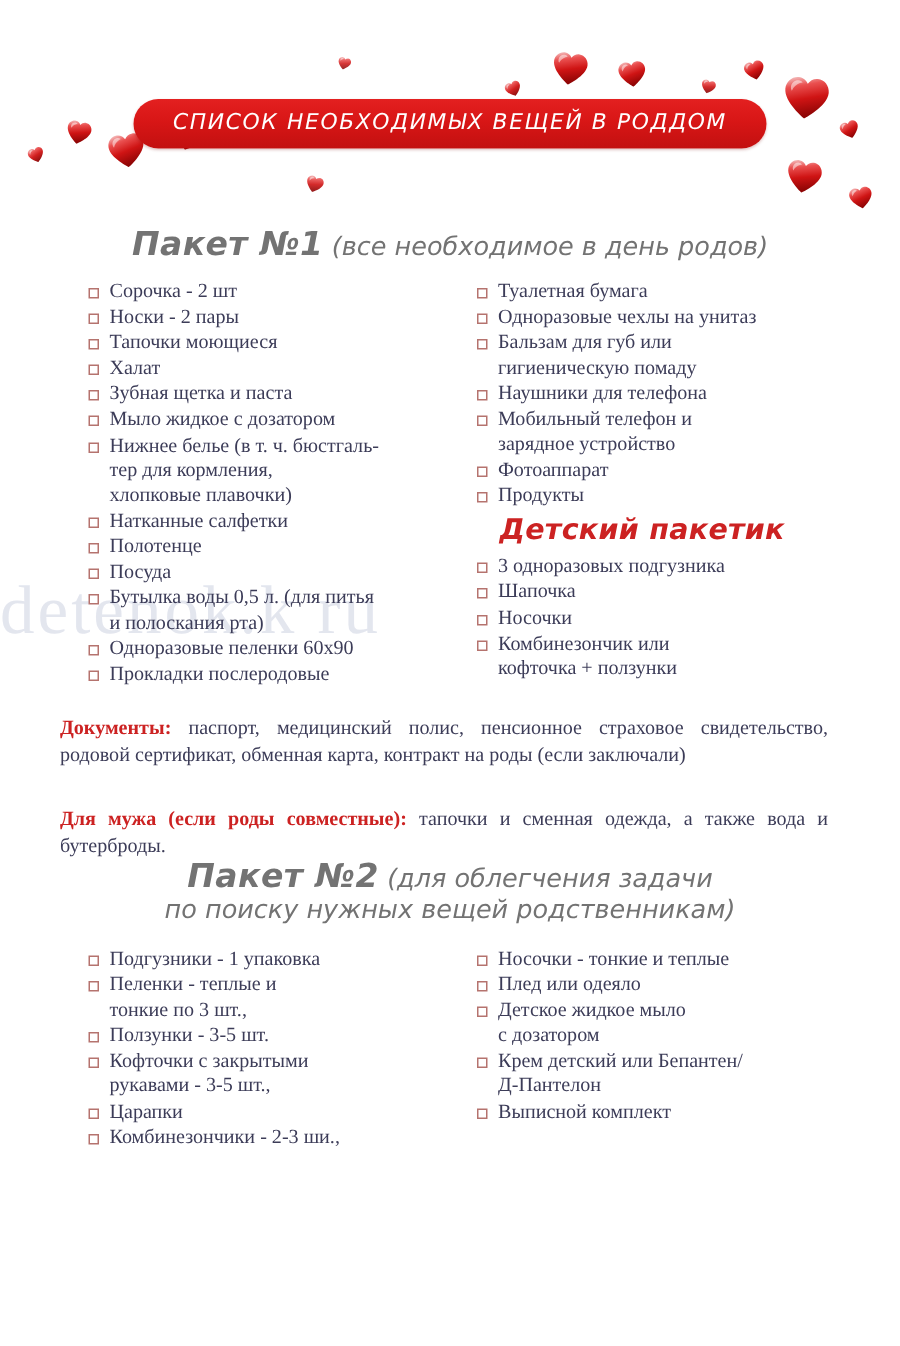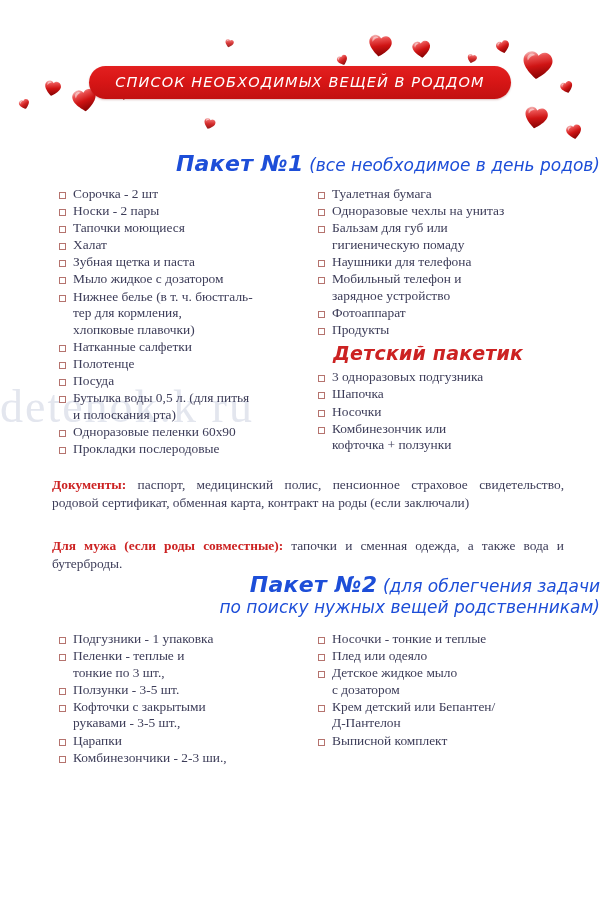--- a/index.html
+++ b/index.html
@@ -85,22 +85,22 @@
   
   .content {
     position: absolute;
     left: 0;
     top: 0;
     width: 600px;
     z-index: 1;
   }
 
   .pack-title {
-    text-align: right;
-    color: #1d4ed8;
+    text-align: center;
+    color: #737373;
     font-family: "DejaVu Sans", "Liberation Sans", sans-serif;
     font-weight: bold;
     font-style: italic;
     line-height: 1.12;
   }
   .pack-title .big {
     font-size: 22px;
     letter-spacing: .3px;
   }
   .pack-title .small {
@@ -182,21 +182,21 @@
   }
   .col-right {
     position: absolute;
     left: 317px;
     width: 265px;
   }
 
   
   .para {
     position: absolute;
-    left: 52px;
+    left: 40px;
     width: 512px;
     font-size: 13.4px;
     line-height: 17.5px;
     text-align: justify;
     color: #3c3c58;
   }
   .para.docs { top: 463px; }
   .para.husband { top: 524px; }
   .para b.lead {
     color: #cc2222;

